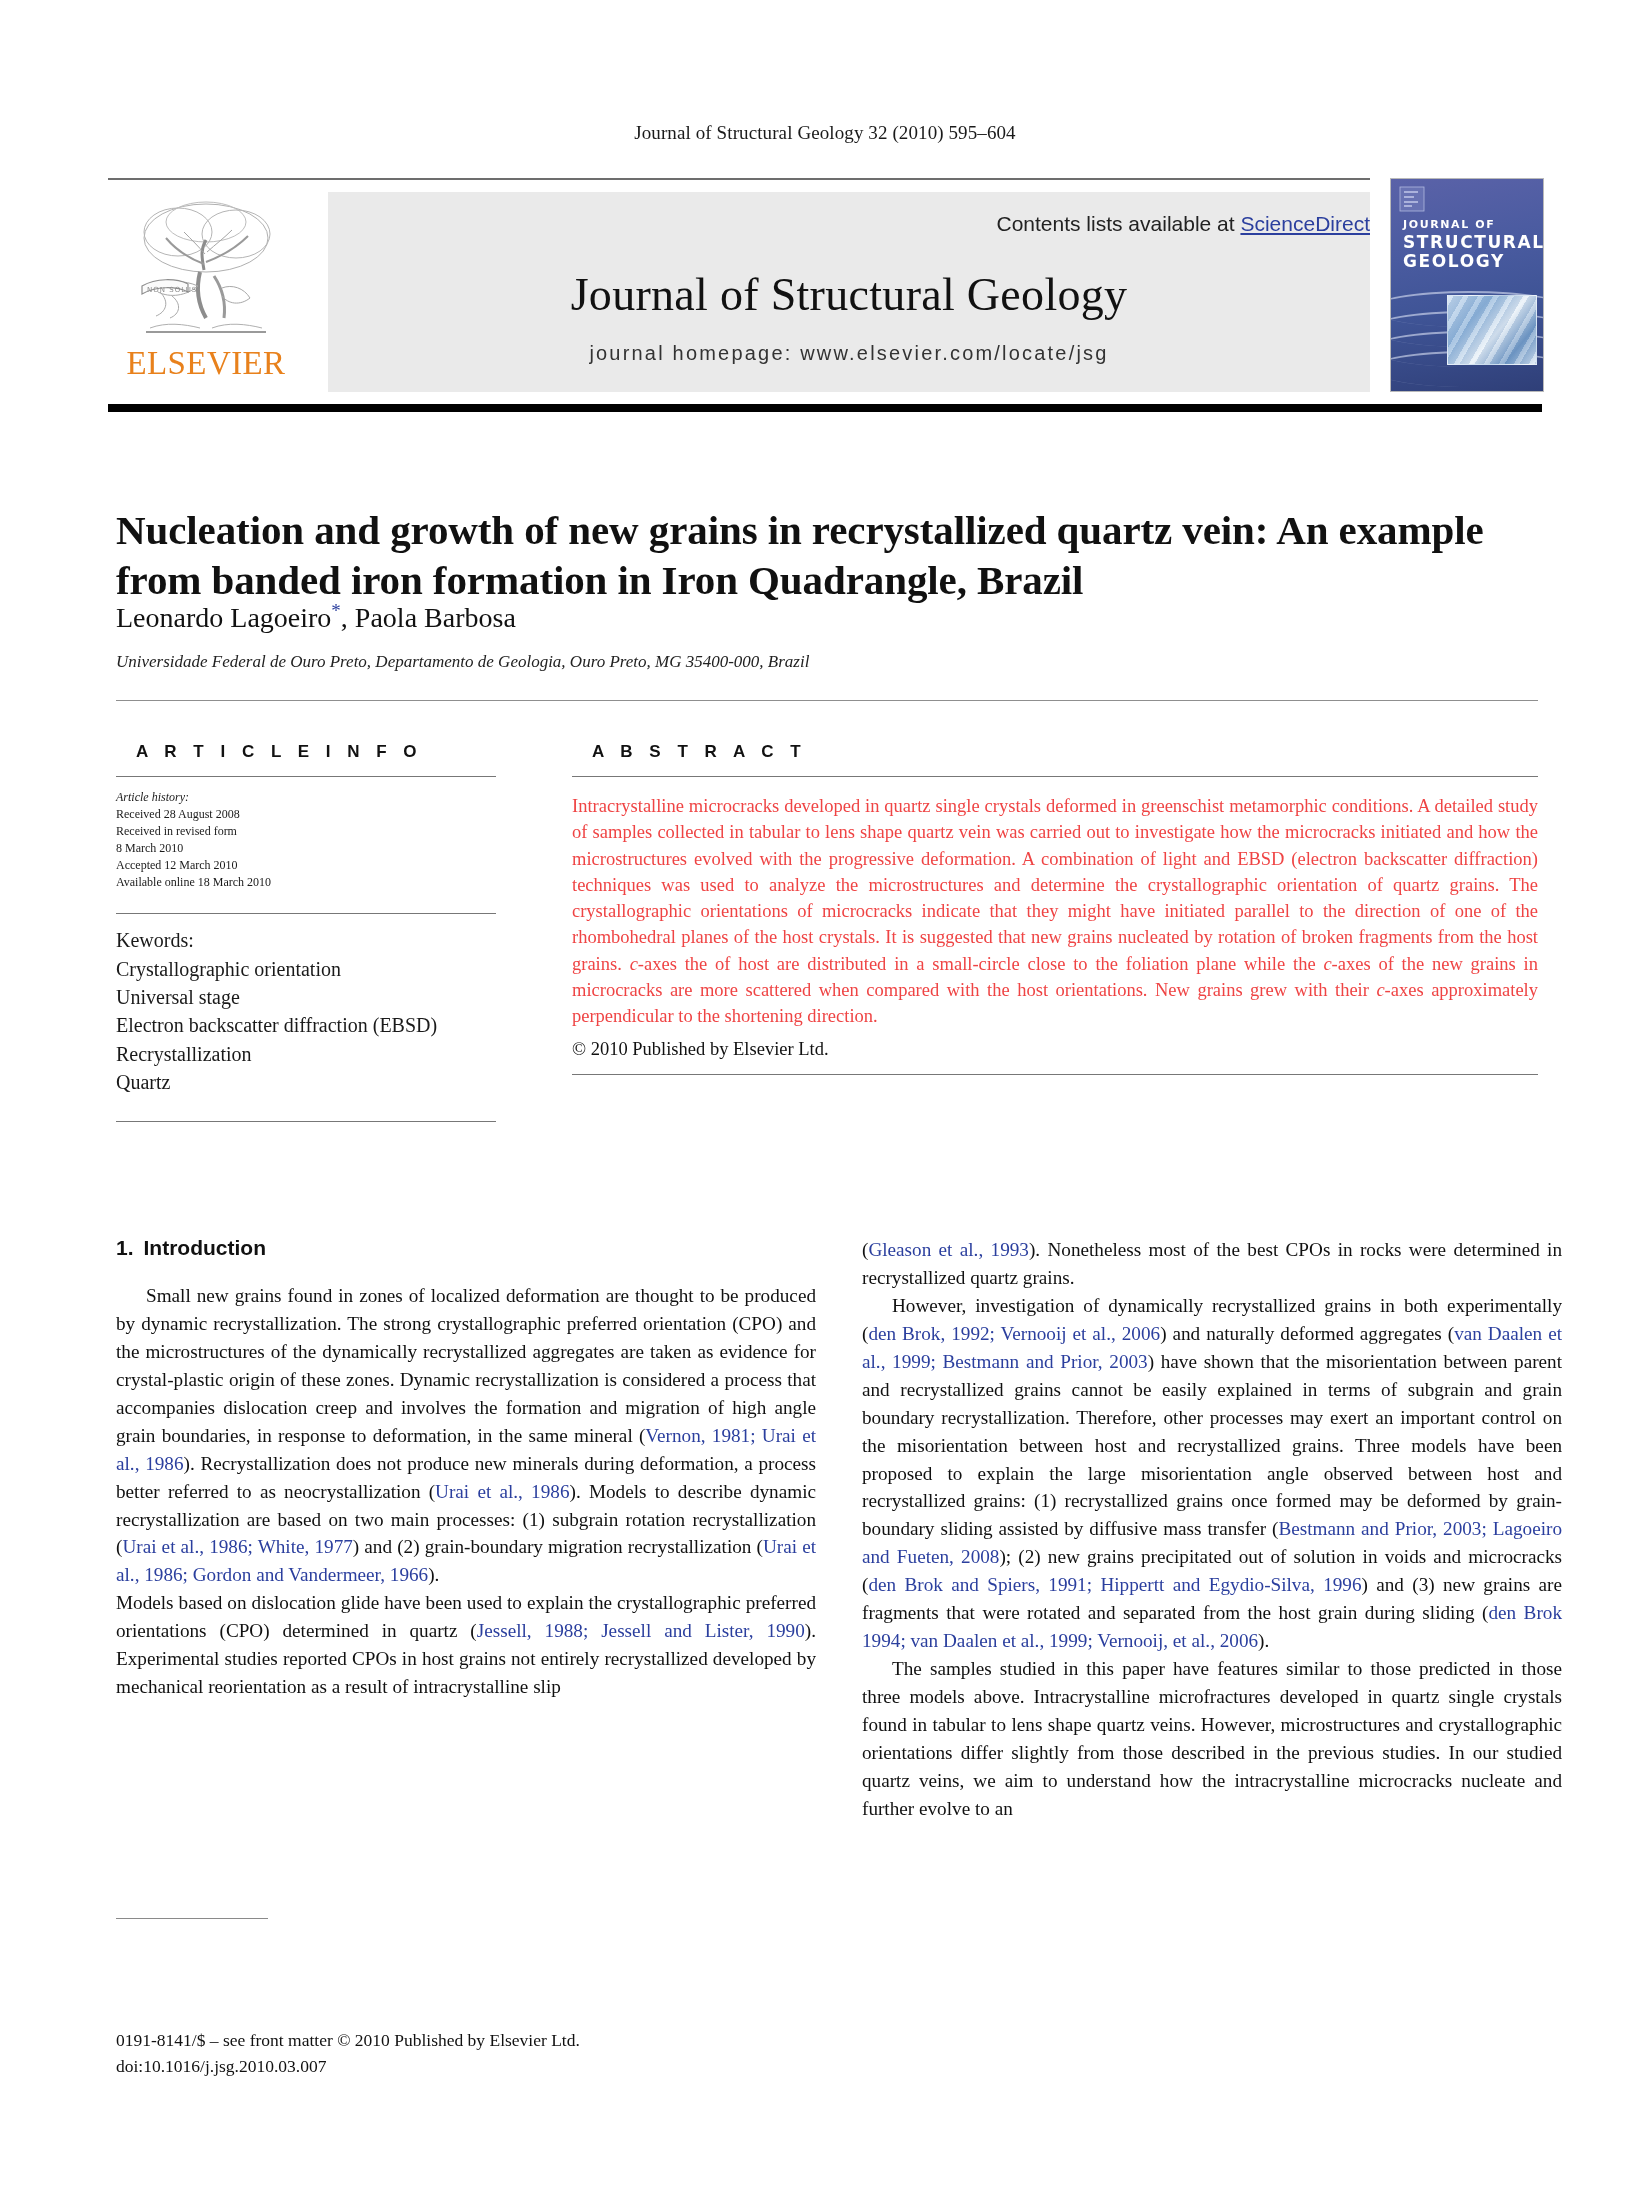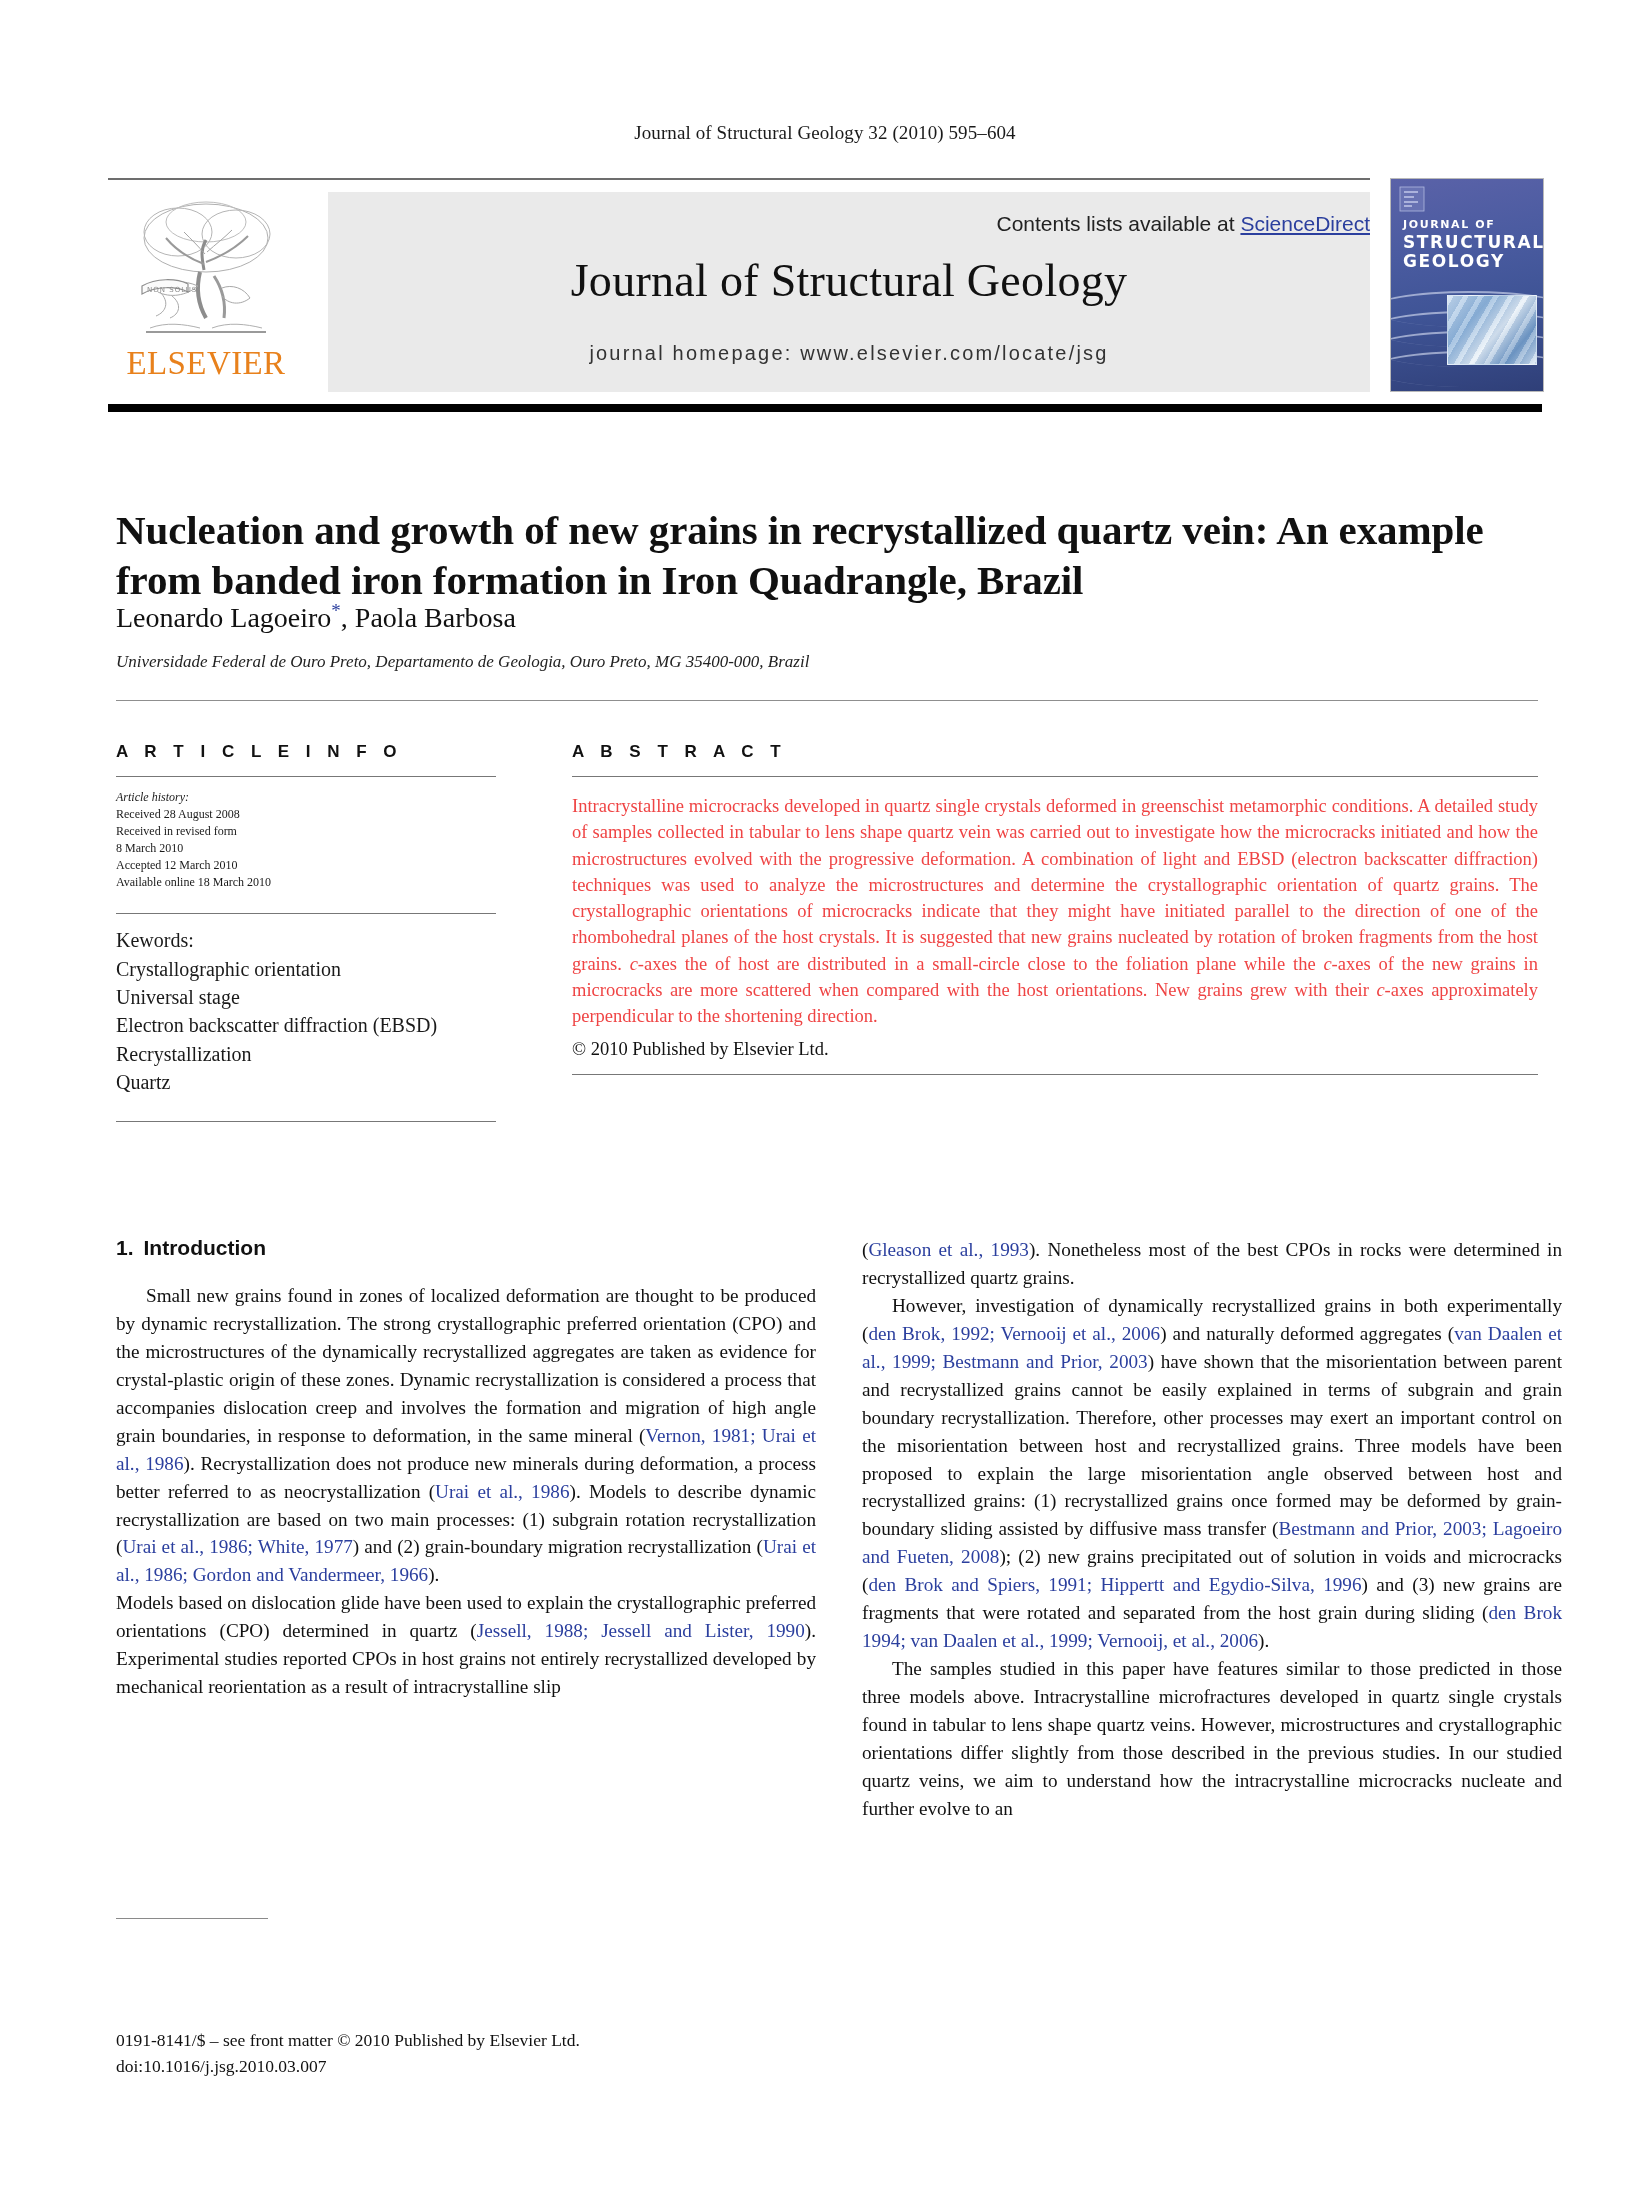--- a/index.html
+++ b/index.html
@@ -83,21 +83,21 @@
     left: 0;
     width: 1042px;
     text-align: right;
     font-family: "Liberation Sans", "DejaVu Sans", sans-serif;
     font-size: 21px;
     color: #222;
   }
   .sd-link { color: #2b3f9e; }
   .journal-name {
     position: absolute;
-    top: 62px;
+    top: 76px;
     left: 0;
     width: 1042px;
     text-align: center;
     font-family: "Liberation Serif", "DejaVu Serif", serif;
     font-size: 46px;
     color: #111;
     letter-spacing: 0.3px;
   }
   .homepage-line {
     position: absolute;
@@ -213,20 +213,21 @@
     top: 742px;
     left: 572px;
     width: 966px;
   }
   .sec-head {
     font-family: "Liberation Sans", "DejaVu Sans", sans-serif;
     font-size: 17px;
     font-weight: bold;
     letter-spacing: 6px;
     color: #111;
+    margin-left: 20px;
   }
   .thin-rule {
     height: 1px;
     background: #777;
     margin-top: 14px;
   }
   .info-block {
     margin-top: 12px;
     font-size: 12px;
     line-height: 1.42;

